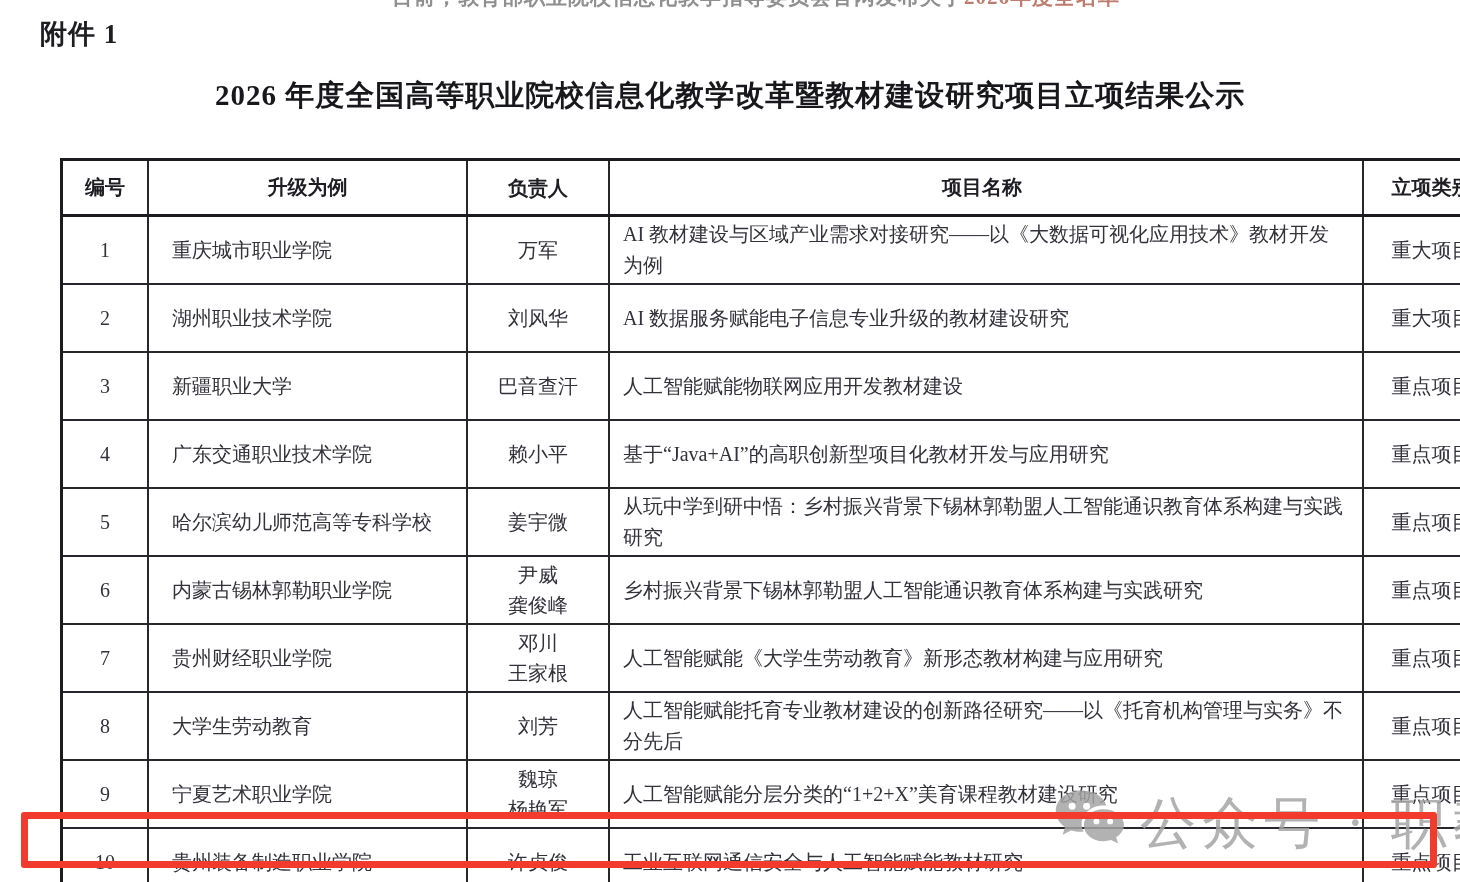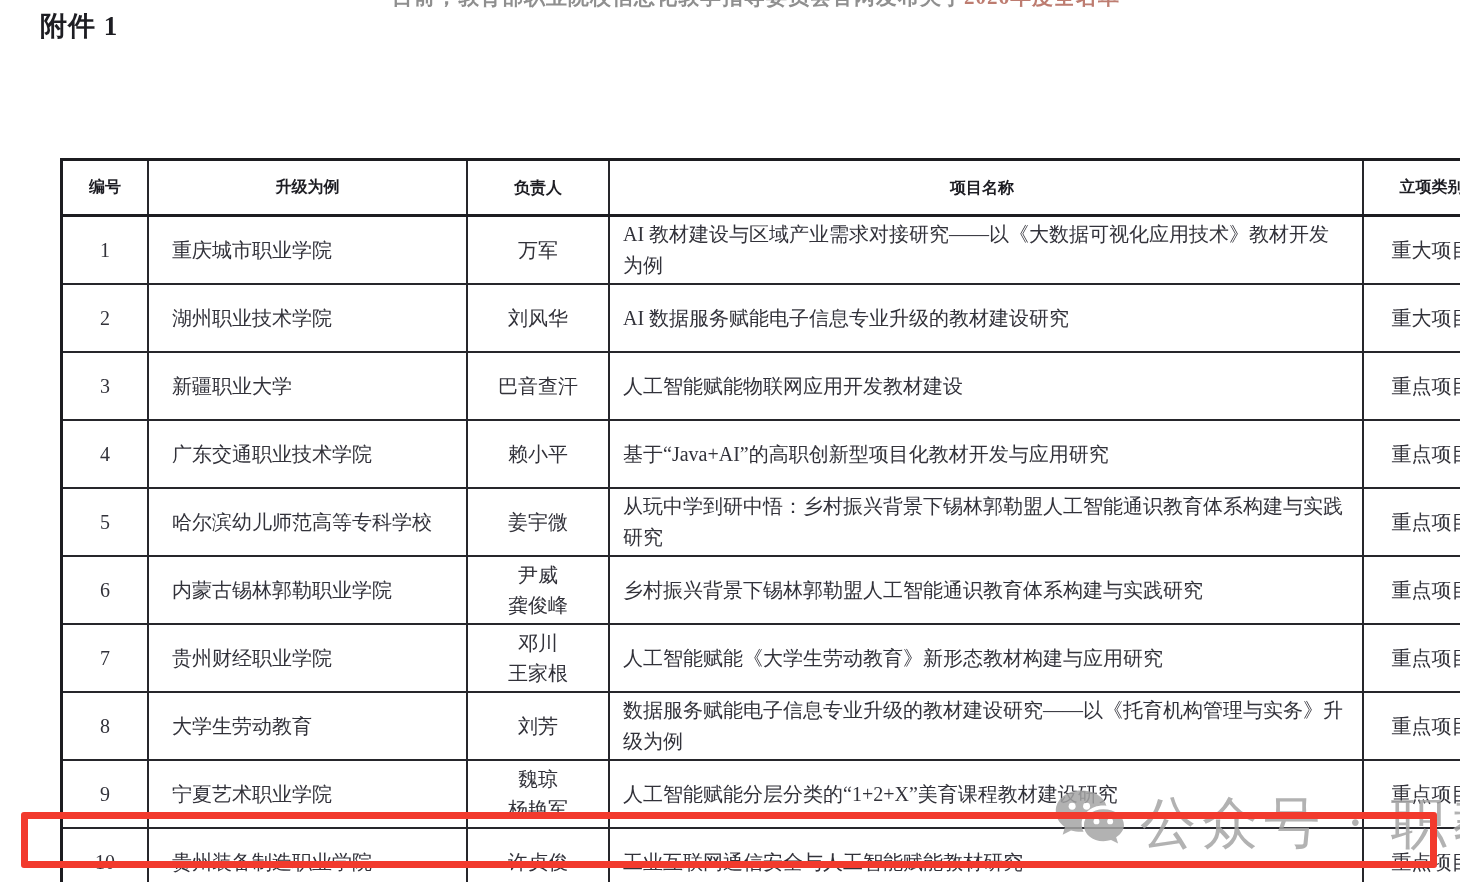--- a/index.html
+++ b/index.html
@@ -13,21 +13,21 @@
   }
   
   #top-clip{
     position:absolute;left:392px;top:-14px;
     font-size:21px;line-height:22px;font-weight:700;
     color:#8f8f8f;white-space:nowrap;letter-spacing:1px;
   }
   #top-clip .red-part{color:#bd7c70;}
 
   #attachment{
-    position:absolute;left:40px;top:8px;
+    position:absolute;left:40px;top:16px;
     font-size:27px;font-weight:700;color:#1d1d22;
     letter-spacing:1px;
   }
   #doc-title{
     position:absolute;left:0;right:0;top:76px;
     text-align:center;
     font-size:29px;font-weight:700;color:#17171c;
     letter-spacing:1px;
   }
   #doc-note{
@@ -46,21 +46,21 @@
   #results-table th,#results-table td{
     border:2px solid #26262b;
     padding:2px 6px;
     vertical-align:middle;
     color:#32323a;
     overflow:hidden;
   }
   #results-table{border:3px solid #1c1c20;}
   #results-table thead th{
     height:49px;
-    font-size:16px;font-weight:700;color:#1d1d23;
+    font-size:20px;font-weight:700;color:#1d1d23;
     text-align:center;
     border-bottom:3px solid #1c1c20;
   }
   #results-table tbody td{height:62px;}
   #results-table .col-id{width:72px;text-align:center;}
   #results-table .col-org{width:305px;text-align:left;padding-left:23px;}
   #results-table .col-leader{width:128px;text-align:center;line-height:30px;}
   #results-table .col-project{width:732px;text-align:left;padding-left:13px;padding-right:14px;line-height:31px;}
   #results-table .col-category{width:123px;text-align:center;}
   #results-table thead th.col-org,
@@ -94,20 +94,21 @@
 </style>
 </head>
 <body>
 
 <div id="page">
 
   <div id="top-clip"><span>目前，教育部职业院校信息化教学指导委员会官网发布关于</span><span class="red-part">2026年度全名单</span></div>
 
   <div id="attachment">附件 1</div>
 
+  <div id="doc-title">2026 年度全国高等职业院校信息化教学改革暨教材建设研究项目立项结果公示</div>
 
 
   <table id="results-table">
     <thead>
       <tr>
         <th class="col-id">编号</th>
         <th class="col-org">升级为例</th>
         <th class="col-leader">负责人</th>
         <th class="col-project">项目名称</th>
         <th class="col-category">立项类别</th>
@@ -178,21 +179,21 @@
           </td>
       <td class="col-project">人工智能赋能《大学生劳动教育》新形态教材构建与应用研究</td>
       <td class="col-category">重点项目</td>
     </tr>
         <tr>
       <td class="col-id">8</td>
       <td class="col-org">大学生劳动教育</td>
       <td class="col-leader">
             <div>刘芳</div>
           </td>
-      <td class="col-project">数据服务赋能电子信息专业升级的教材建设研究——以《托育机构管理与实务》升级为例</td>
+      <td class="col-project">人工智能赋能托育专业教材建设的创新路径研究——以《托育机构管理与实务》不分先后</td>
       <td class="col-category">重点项目</td>
     </tr>
         <tr>
       <td class="col-id">9</td>
       <td class="col-org">宁夏艺术职业学院</td>
       <td class="col-leader">
             <div>魏琼</div>
             <div>杨艳军</div>
           </td>
       <td class="col-project">人工智能赋能分层分类的“1+2+X”美育课程教材建设研究</td>

